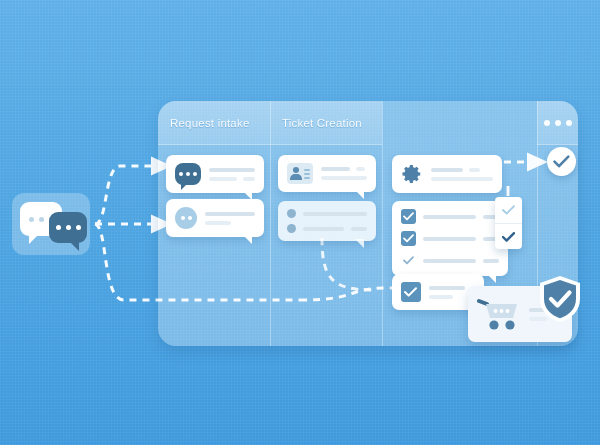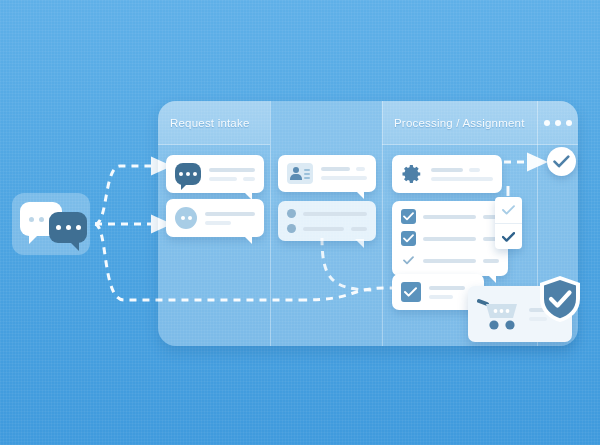--- a/index.html
+++ b/index.html
@@ -317,20 +317,23 @@
             <div class="line w100"></div>
             <div class="line lt w52"></div>
           </div>
           <span class="tail"></span>
         </div>
 
       </div>
     </div>
 
     <div class="col c2">
+      <div class="col-head">
+        <span class="title">Ticket Creation</span>
+      </div>
       <div class="col-body">
 
         <div class="card" id="card-ticket-1">
           <div class="badge-icon">
             <span class="head"></span>
               <span class="body"></span>
             <span class="bl b1"></span>
               <span class="bl b2"></span>
               <span class="bl b3"></span>
           </div>
@@ -354,23 +357,20 @@
             <span class="mid"></span>
             <span class="end"></span>
           </div>
           <span class="tail"></span>
         </div>
 
       </div>
     </div>
 
     <div class="col c3">
-      <div class="col-head">
-        <span class="title">Processing / Assignment</span>
-      </div>
       <div class="col-body">
 
         <div class="card" id="card-proc-1">
           <svg class="gear" viewBox="0 0 24 24">
             <path fill="#4e80a8" d="M12 8.3a3.7 3.7 0 1 0 0 7.4 3.7 3.7 0 0 0 0-7.4zm0 5.6a1.9 1.9 0 1 1 0-3.8 1.9 1.9 0 0 1 0 3.8z"></path>
             <path fill="#4e80a8" d="M21 13.6v-3.2l-2.4-.4a6.9 6.9 0 0 0-.7-1.7l1.4-2-2.3-2.3-2 1.4a6.9 6.9 0 0 0-1.7-.7L12.9 2.3H9.7l-.4 2.4c-.6.16-1.2.4-1.7.7l-2-1.4-2.3 2.3 1.4 2c-.3.53-.54 1.1-.7 1.7l-2.4.4v3.2l2.4.4c.16.6.4 1.17.7 1.7l-1.4 2 2.3 2.3 2-1.4c.53.3 1.1.54 1.7.7l.4 2.4h3.2l.4-2.4c.6-.16 1.17-.4 1.7-.7l2 1.4 2.3-2.3-1.4-2c.3-.53.54-1.1.7-1.7l2.4-.4z"></path>
           </svg>
           <div class="lines">
             <div class="row2">
               <div class="line w52"></div>

